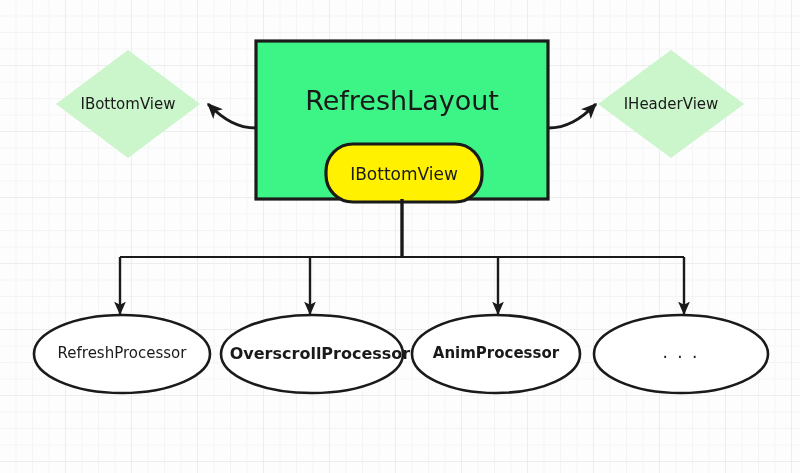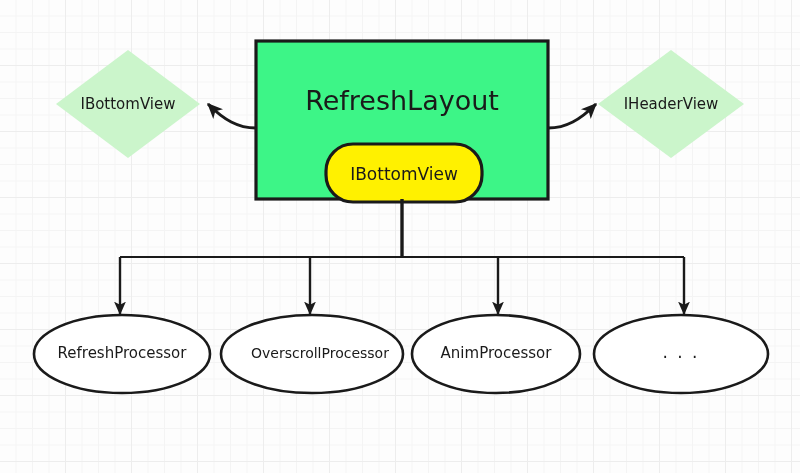--- a/index.html
+++ b/index.html
@@ -86,19 +86,19 @@
   <div class="lbl" style="left:256px; top:87px; width:292px; font-size:27px;">RefreshLayout</div>
 
   <div class="lbl" style="left:326px; top:166px; width:156px; font-size:17px;">IBottomView</div>
 
   <div class="lbl" style="left:56px; top:97px; width:144px; font-size:15px;">IBottomView</div>
 
   <div class="lbl" style="left:598px; top:97px; width:146px; font-size:15px;">IHeaderView</div>
 
   <div class="lbl" style="left:34px; top:346px; width:176px; font-size:15px;">RefreshProcessor</div>
 
-  <div class="lbl" style="left:221px; top:346px; width:198px; font-size:14px;">OverscrollProcessor</div>
+  <div class="lbl" style="left:221px; top:346px; width:198px; font-size:16px;font-weight:bold;">OverscrollProcessor</div>
 
-  <div class="lbl" style="left:412px; top:346px; width:168px; font-size:15px;">AnimProcessor</div>
+  <div class="lbl" style="left:412px; top:346px; width:168px; font-size:15px;font-weight:bold;">AnimProcessor</div>
 
   <div class="lbl" style="left:594px; top:344px; width:174px; font-size:17px; letter-spacing:2px;">.  .  .</div>
 
 </div>
 
 </body></html>

